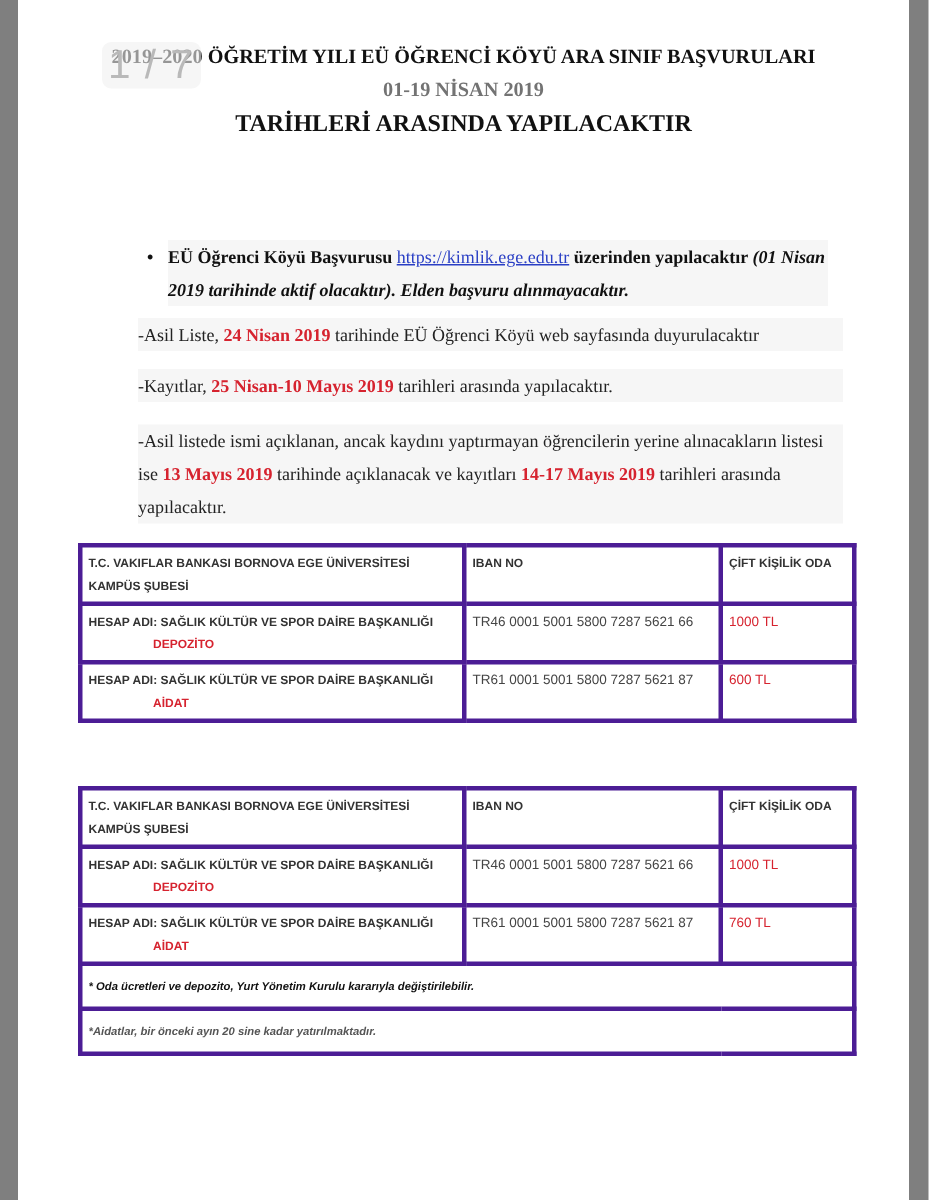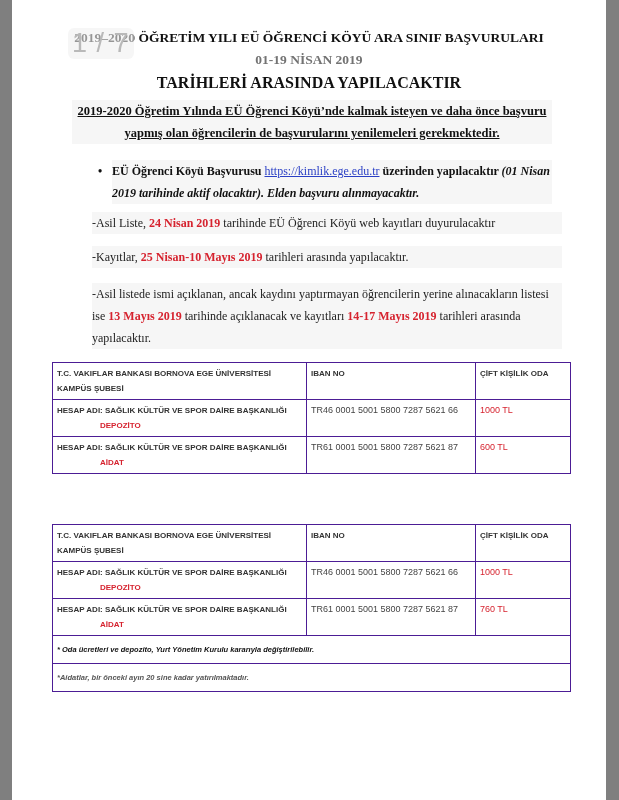--- a/index.html
+++ b/index.html
@@ -12,43 +12,42 @@
   .t2 { top:52px; font-size:13.5px; color:#737373; }
   .t3 { top:74px; font-size:16px; }
   .intro { position:absolute; left:60px; top:100px; width:480px; text-align:center; font-weight:bold; text-decoration:underline; font-size:12.5px; line-height:22px; color:#111; }
   .bullet { position:absolute; left:100px; top:160px; width:440px; font-weight:bold; font-size:12px; line-height:22px; color:#111; }
   .bullet .dot { position:absolute; left:-14px; top:0; }
   .bullet a { color:#2a3fc5; text-decoration:underline; font-weight:normal; }
   .bullet i { font-style:italic; }
   .line { position:absolute; left:80px; font-size:12px; color:#222; line-height:22px; width:470px; }
   .red { color:#d6232f; font-weight:bold; }
   table { position:absolute; border-collapse:collapse; font-family:"Liberation Sans", sans-serif; font-size:8px; color:#333; }
-  td { border:1px solid #4c1d95; vertical-align:top; padding:3px 4px; line-height:15px; font-weight:bold; }
+  td { border:3px solid #4c1d95; vertical-align:top; padding:3px 4px; line-height:15px; font-weight:bold; }
   td.iban { font-weight:normal; font-size:9px; color:#444; }
   td.price { font-weight:normal; color:#d6232f; font-size:9px; }
   .sub { color:#d6232f; font-weight:bold;margin-left:43px; }
   .note { font-style:italic; font-size:7.5px; padding:6px 4px; }
 </style>
 </head>
 <body>
 
 <div class="page">
   <div class="title t1">2019–2020 ÖĞRETİM YILI EÜ ÖĞRENCİ KÖYÜ ARA SINIF BAŞVURULARI</div>
   <div class="title t2">01-19 NİSAN 2019</div>
   <div class="title t3">TARİHLERİ ARASINDA YAPILACAKTIR</div>
 
-  <div class="intro shade">2019-2020 Öğretim Yılında EÜ Öğrenci Köyü’nde kalmak isteyen ve daha önce başvuru yapmış olan öğrencilerin de başvurularını yenilemeleri gerekmektedir.</div>
 
   <div class="bullet shade">
     <span class="dot">•</span>
     <span>EÜ Öğrenci Köyü Başvurusu </span><a>https://kimlik.ege.edu.tr</a><span> üzerinden yapılacaktır </span><i>(01 Nisan 2019 tarihinde aktif olacaktır). Elden başvuru alınmayacaktır.</i>
   </div>
 
   <div class="line shade" style="top:212px;">
-    <span>-Asil Liste, </span><span class="red">24 Nisan 2019</span><span> tarihinde EÜ Öğrenci Köyü web kayıtları duyurulacaktır</span>
+    <span>-Asil Liste, </span><span class="red">24 Nisan 2019</span><span> tarihinde EÜ Öğrenci Köyü web sayfasında duyurulacaktır</span>
   </div>
   <div class="line shade" style="top:246px;">
     <span>-Kayıtlar, </span><span class="red">25 Nisan-10 Mayıs 2019</span><span>  tarihleri arasında yapılacaktır.</span>
   </div>
   <div class="line shade" style="top:283px;">
     <span>-Asil listede ismi açıklanan, ancak kaydını yaptırmayan öğrencilerin yerine alınacakların listesi ise </span><span class="red">13 Mayıs 2019</span><span> tarihinde açıklanacak ve kayıtları </span><span class="red">14-17 Mayıs 2019</span><span> tarihleri arasında yapılacaktır.</span>
   </div>
 
   <table style="left:40px; top:362px; width:519px;">
     <tbody>

